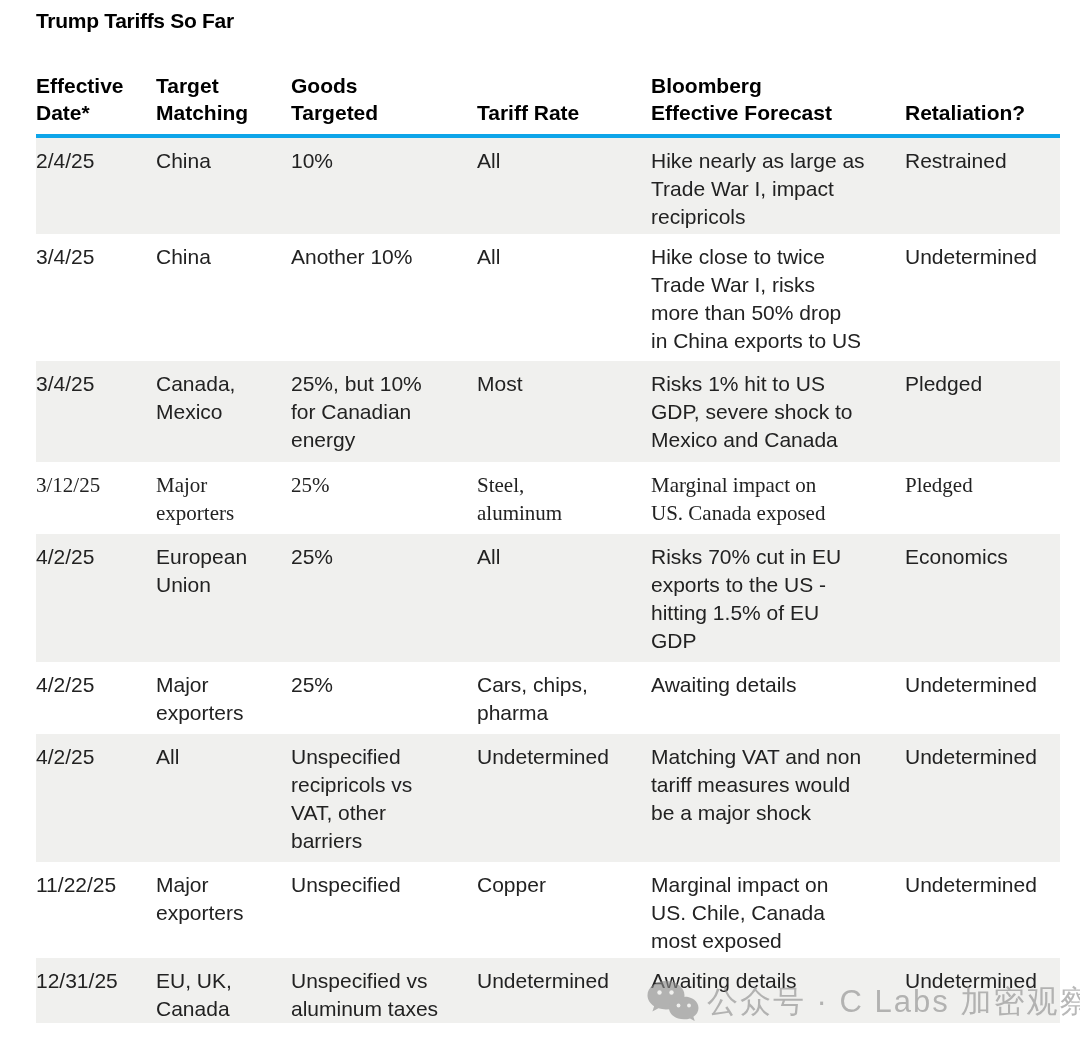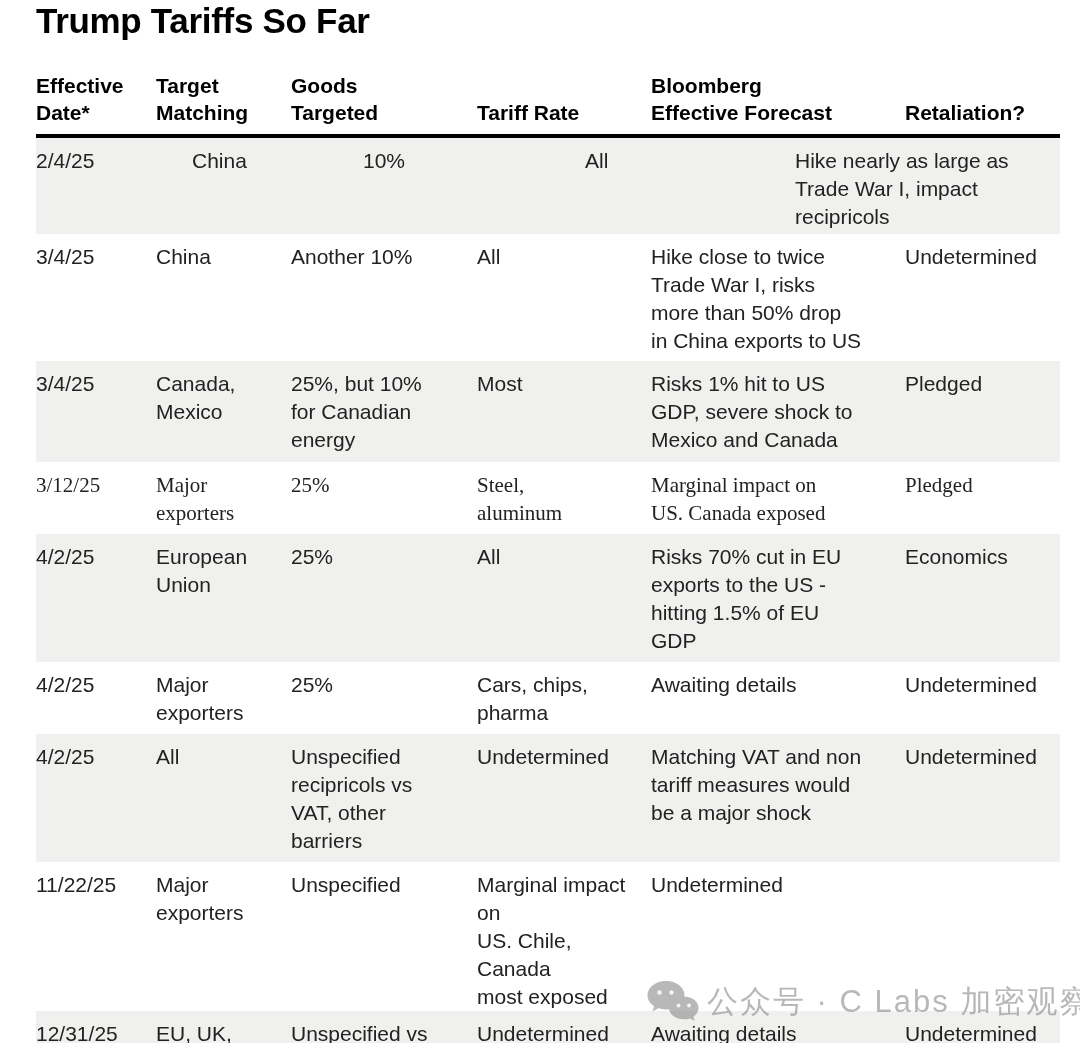--- a/index.html
+++ b/index.html
@@ -7,45 +7,45 @@
     width:1080px;height:1043px;
     background:#ffffff;
     overflow:hidden;
     position:relative;
     font-family:"Liberation Sans","DejaVu Sans",sans-serif;
     color:#1f1f1f;
     -webkit-font-smoothing:antialiased;
   }
   .wrap{padding:3px 20px 0 36px;}
   .title{
-    font-size:35px;font-weight:700;color:#000;
+    font-size:21px;font-weight:700;color:#000;
     line-height:36px;letter-spacing:-0.3px;margin:0;
   }
   .table{width:1024px;}
   .hdr{
     display:grid;
     grid-template-columns:120px 135px 186px 174px 254px 155px;
     align-items:end;
     margin-top:33px;
-    border-bottom:4px solid #000000;
+    border-bottom:4px solid #0ea5e9;
     padding-bottom:8px;
   }
   .hcell{
     font-weight:700;color:#000;
     font-size:21px;line-height:27px;
     white-space:pre-line;
     padding-right:12px;
     box-sizing:border-box;
   }
   .row{
     display:grid;
     grid-template-columns:120px 135px 186px 174px 254px 155px;
   }
   .row:nth-child(odd){background:#f0f0ee;}
-  .row:nth-child(1){min-height:96px;gap:36px;}
+  .row:nth-child(1){min-height:96px;}
   .row:nth-child(2){min-height:127px;}
   .row:nth-child(3){min-height:101px;}
   .row:nth-child(4){min-height:72px;font-family:Liberation Serif, serif;}
   .row:nth-child(5){min-height:128px;}
   .row:nth-child(6){min-height:72px;}
   .row:nth-child(7){min-height:128px;}
   .row:nth-child(8){min-height:96px;}
   .row:nth-child(9){min-height:58px;}
   .cell{
     font-size:21px;line-height:28px;color:#222;
@@ -165,20 +165,21 @@
           <div class="cell">Matching VAT and non
 tariff measures would
 be a major shock</div>
           <div class="cell">Undetermined</div>
         </div>
         <div class="row">
           <div class="cell">11/22/25</div>
           <div class="cell">Major
 exporters</div>
           <div class="cell">Unspecified</div>
+          <div class="cell">Copper</div>
           <div class="cell">Marginal impact on
 US. Chile, Canada
 most exposed</div>
           <div class="cell">Undetermined</div>
         </div>
         <div class="row">
           <div class="cell">12/31/25</div>
           <div class="cell">EU, UK,
 Canada</div>
           <div class="cell">Unspecified vs

